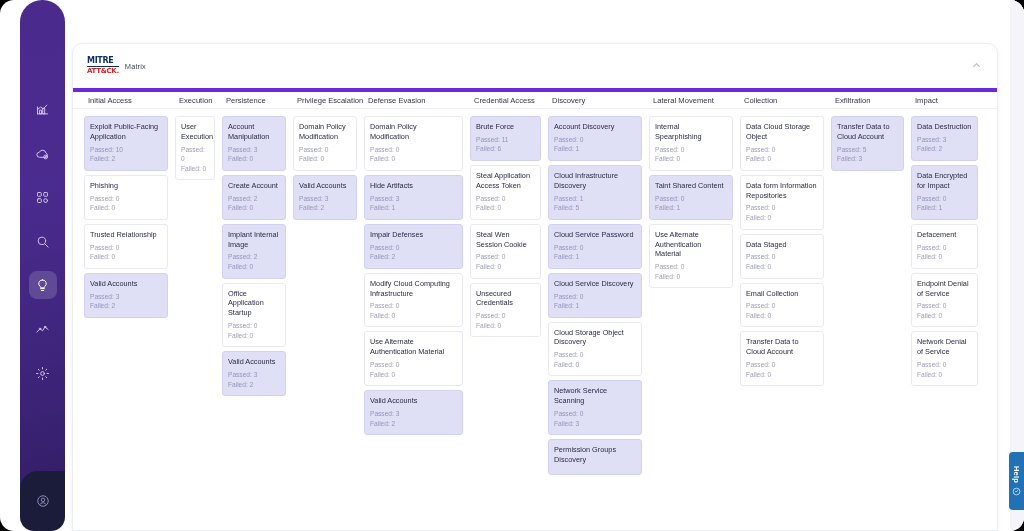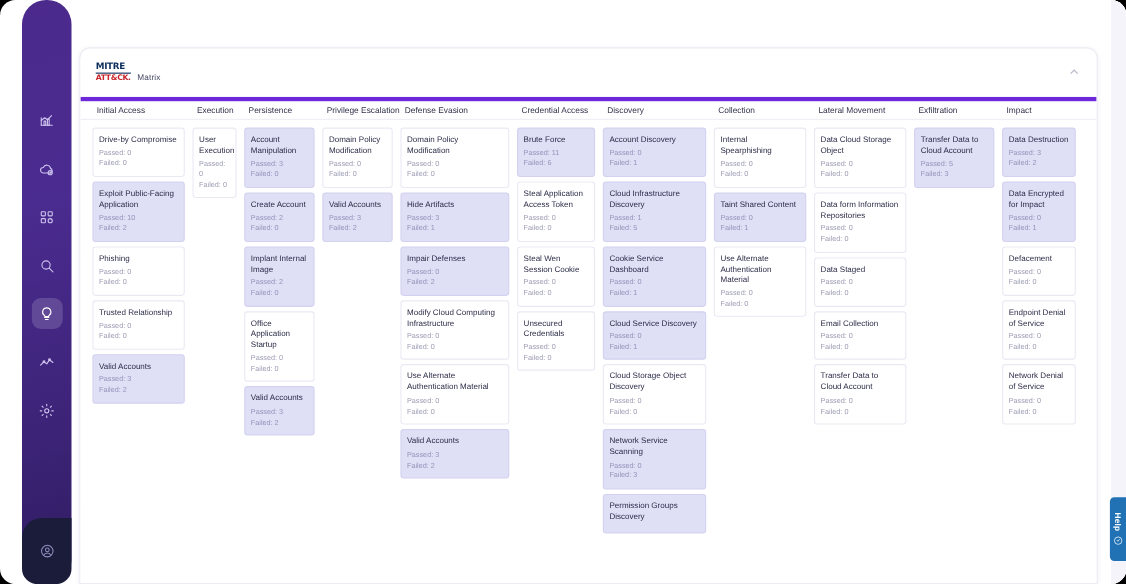--- a/index.html
+++ b/index.html
@@ -74,21 +74,21 @@
     border-radius: 10px 10px 0 0;
     box-shadow: 0 1px 5px rgba(40,40,80,0.06);
     overflow: hidden;
   }
   .panel-head {
     position: relative;
     height: 44px;
     display: flex; align-items: center;
     padding: 0 14px;
   }
-  .logo-block { display: flex; align-items: flex-end; gap: 6px; }
+  .logo-block { display: flex; align-items: center; gap: 6px; }
   .mitre-logo {
     display: flex; flex-direction: column; line-height: 1;
     font-family: "DejaVu Sans", sans-serif;
   }
   .mitre-logo .l1 {
     font-size: 8px; font-weight: bold; letter-spacing: -0.3px;
     color: #0b2e5c;
     border-bottom: 1px solid #0b2e5c;
     padding-bottom: 0.5px;
   }
@@ -280,32 +280,27 @@
 
       <div class="matrix-scroll">
         <div class="header-row" id="header-row">
             <div class="col-head" style="width: 91px;">Initial Access</div>
             <div class="col-head" style="width: 47px;">Execution</div>
             <div class="col-head" style="width: 71px;">Persistence</div>
             <div class="col-head" style="width: 71px;">Privilege Escalation</div>
             <div class="col-head" style="width: 106px;">Defense Evasion</div>
             <div class="col-head" style="width: 78px; text-align: right;">Credential Access</div>
             <div class="col-head" style="width: 101px;">Discovery</div>
+            <div class="col-head" style="width: 91px;">Lateral Movement</div>
             <div class="col-head" style="width: 91px;">Collection</div>
-            <div class="col-head" style="width: 91px;">Lateral Movement</div>
             <div class="col-head" style="width: 80px;">Exfiltration</div>
             <div class="col-head" style="width: 74px;">Impact</div>
           </div>
         <div class="cols-row" id="cols-row">
             <div class="col" style="width: 91px;">
-              <div class="cell">
-                <div class="t">Drive-by Compromise</div>
-                <div class="s">Passed: 0</div>
-                <div class="s">Failed: 0</div>
-              </div>
               <div class="cell hl">
                 <div class="t">Exploit Public-Facing Application</div>
                 <div class="s">Passed: 10</div>
                 <div class="s">Failed: 2</div>
               </div>
               <div class="cell">
                 <div class="t">Phishing</div>
                 <div class="s">Passed: 0</div>
                 <div class="s">Failed: 0</div>
               </div>
@@ -425,21 +420,21 @@
                 <div class="t">Account Discovery</div>
                 <div class="s">Passed: 0</div>
                 <div class="s">Failed: 1</div>
               </div>
               <div class="cell hl">
                 <div class="t">Cloud Infrastructure Discovery</div>
                 <div class="s">Passed: 1</div>
                 <div class="s">Failed: 5</div>
               </div>
               <div class="cell hl">
-                <div class="t">Cookie Service Dashboard</div>
+                <div class="t">Cloud Service Password</div>
                 <div class="s">Passed: 0</div>
                 <div class="s">Failed: 1</div>
               </div>
               <div class="cell hl">
                 <div class="t">Cloud Service Discovery</div>
                 <div class="s">Passed: 0</div>
                 <div class="s">Failed: 1</div>
               </div>
               <div class="cell">
                 <div class="t">Cloud Storage Object Discovery</div>

